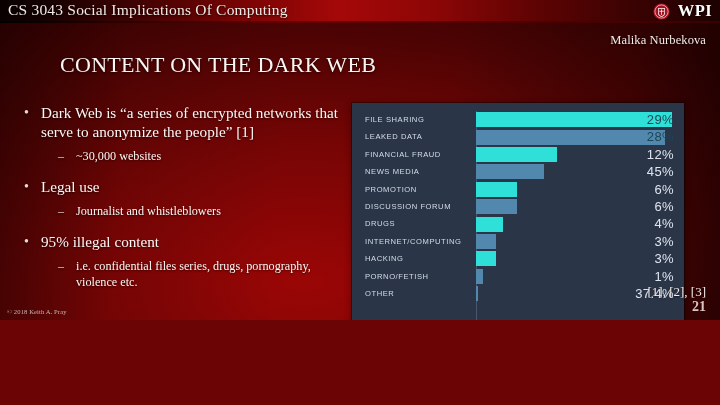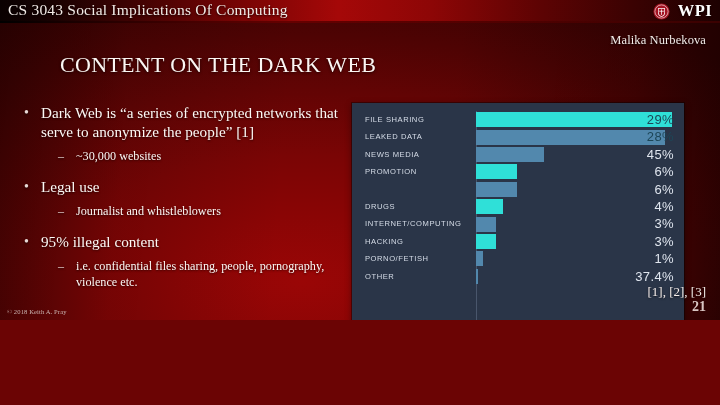--- a/index.html
+++ b/index.html
@@ -190,21 +190,21 @@
       <span>Journalist and whistleblowers</span>
     </div>
     <div class="gap-md"></div>
     <div class="b1">
       <span class="dot">•</span>
       <span>95% illegal content</span>
     </div>
     <div class="gap-sm"></div>
     <div class="b2">
       <span class="dash">–</span>
-      <span>i.e. confidential files sharing, people, pornography, violence etc.</span>
+      <span>i.e. confidential files series, drugs, pornography, violence etc.</span>
     </div>
   </div>
 
   <div id="chart">
     <div id="chart-inner">
       <div class="axis-line"></div>
 
     <div class="row">
           <div class="row-label">FILE SHARING</div>
           <div class="bar-track">
@@ -213,34 +213,42 @@
           <div class="row-val val-inside">29%</div>
         </div>
         <div class="row">
           <div class="row-label">LEAKED DATA</div>
           <div class="bar-track">
             <div class="bar" style="width: 189.241px; background: rgb(82, 136, 173);"></div>
           </div>
           <div class="row-val val-inside">28%</div>
         </div>
         <div class="row">
+          <div class="row-label">FINANCIAL FRAUD</div>
+          <div class="bar-track">
+            <div class="bar" style="width: 81.1034px; background: rgb(47, 224, 216);"></div>
+          </div>
+          <div class="row-val">12%</div>
+        </div>
+        <div class="row">
           <div class="row-label">NEWS MEDIA</div>
           <div class="bar-track">
             <div class="bar" style="width: 67.5862px; background: rgb(82, 136, 173);"></div>
           </div>
           <div class="row-val">45%</div>
         </div>
         <div class="row">
           <div class="row-label">PROMOTION</div>
           <div class="bar-track">
             <div class="bar" style="width: 40.5517px; background: rgb(47, 224, 216);"></div>
           </div>
           <div class="row-val">6%</div>
         </div>
         <div class="row">
+          <div class="row-label">DISCUSSION FORUM</div>
           <div class="bar-track">
             <div class="bar" style="width: 40.5517px; background: rgb(82, 136, 173);"></div>
           </div>
           <div class="row-val">6%</div>
         </div>
         <div class="row">
           <div class="row-label">DRUGS</div>
           <div class="bar-track">
             <div class="bar" style="width: 27.0345px; background: rgb(47, 224, 216);"></div>
           </div>

